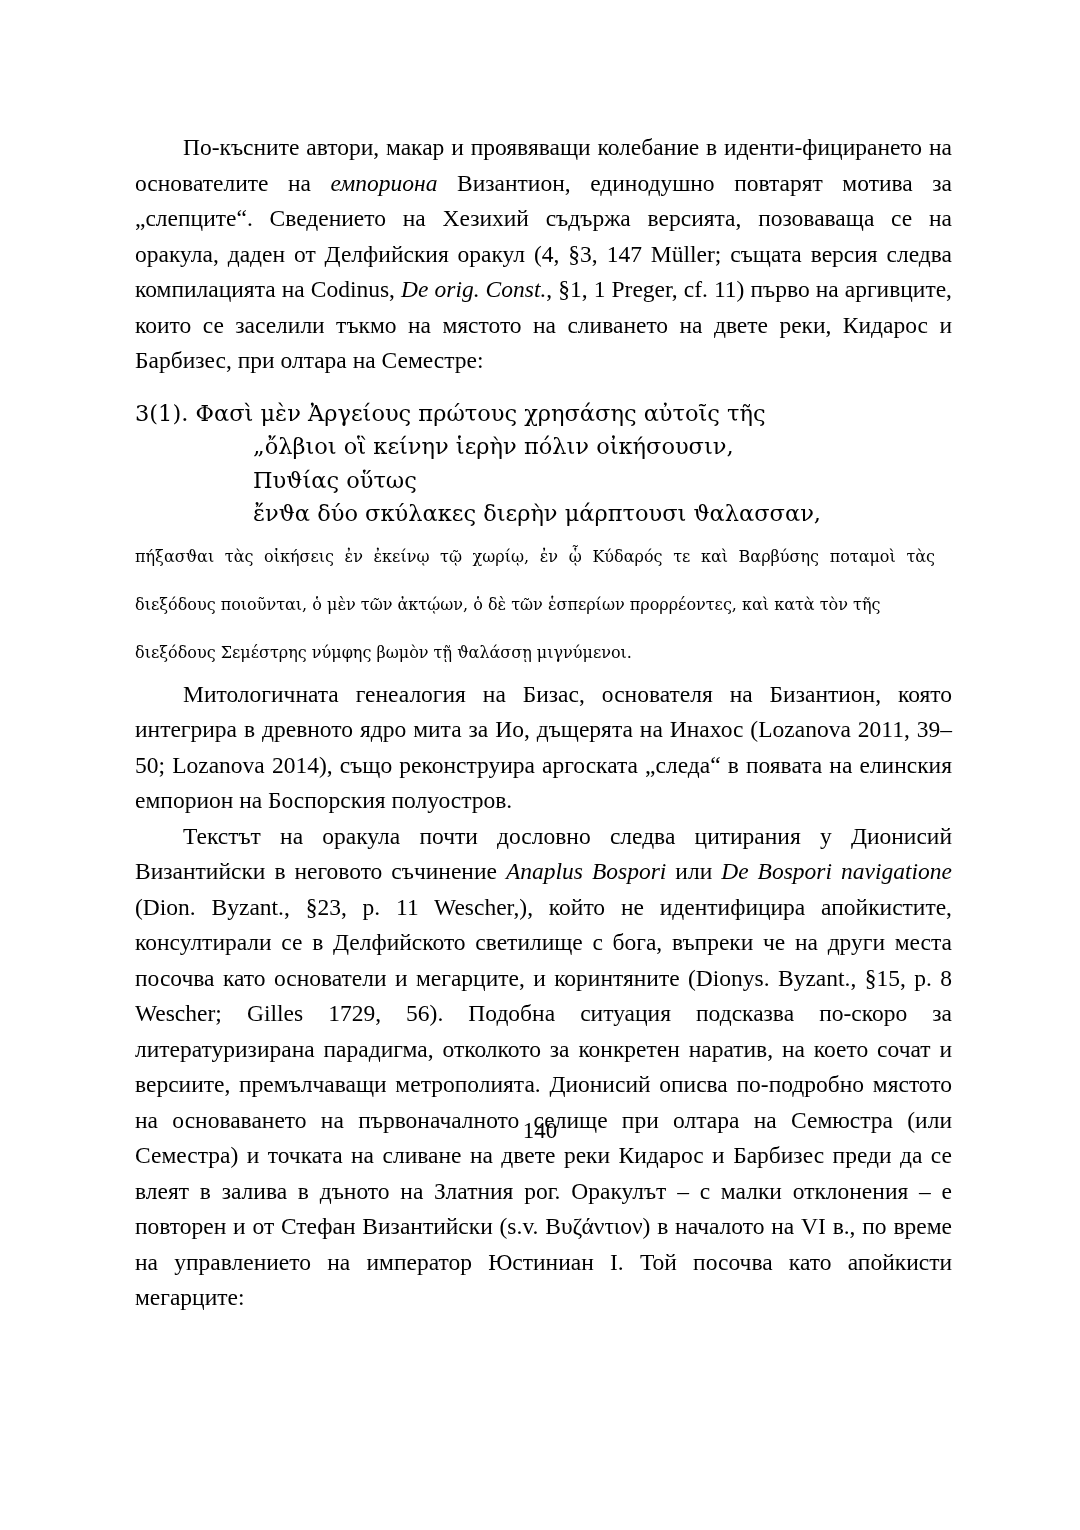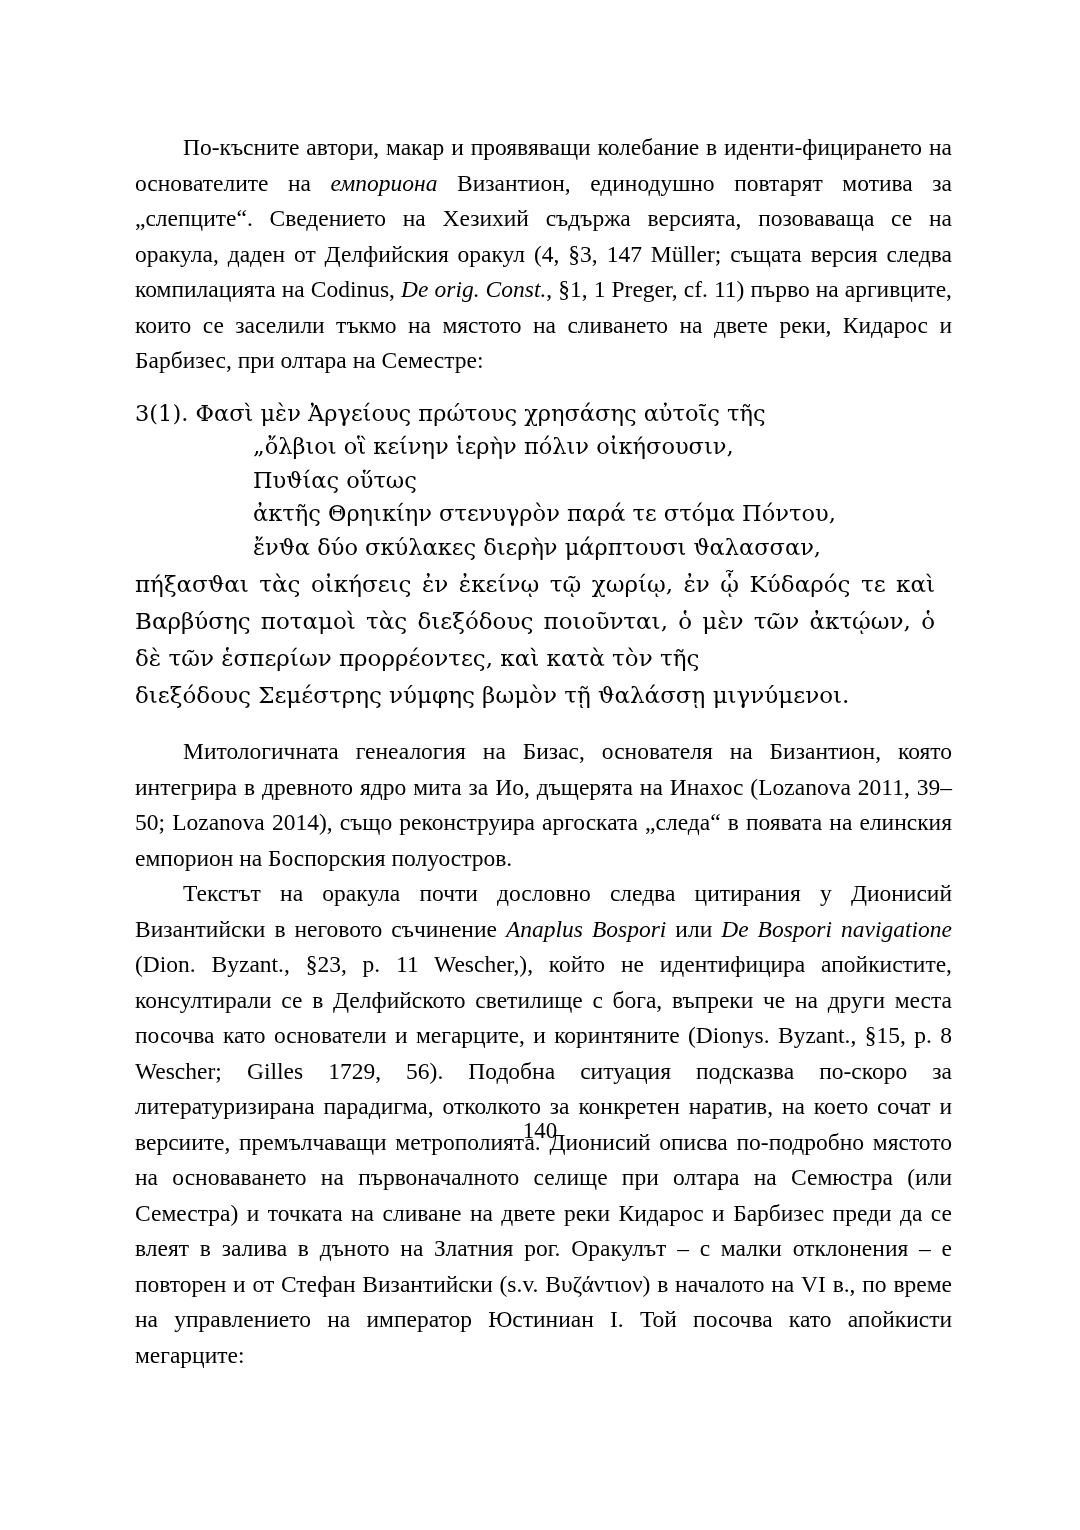--- a/index.html
+++ b/index.html
@@ -49,32 +49,31 @@
   }
   .q-first {
     padding-left: 70px;
     text-indent: -70px;
   }
   .q-ind {
     padding-left: 118px;
   }
   .greek-flow {
     font-family: "DejaVu Serif", "Liberation Serif", serif;
-    font-size: 23px;
-    line-height: 37px;
+    font-size: 16px;
+    line-height: 48px;
     text-align: justify;
     text-justify: inter-word;
     margin-top: 2px;
   }
   .greek-flow span.lastline {
     display: block;
     text-align: left;
   }
   .body-block {
-    margin-top: 20px;
   }
   .folio {
     position: absolute;
     left: 0;
     right: 0;
     bottom: 82px;
     text-align: center;
     font-size: 23px;
     font-family: "Liberation Serif", "DejaVu Serif", serif;
   }
@@ -83,21 +82,20 @@
 <body>
 
 <div class="page">
 
   <p class="para indent"><span>По-късните автори, макар и проявяващи колебание в иденти-фицирането на основателите на </span><span class="it">емпориона</span><span> Византион, единодушно повтарят мотива за „слепците“. Сведението на Хезихий съдържа версията, позоваваща се на оракула, даден от Делфийския оракул (4, §3, 147 Müller; същата версия следва компилацията на Codinus, </span><span class="it">De orig. Const.</span><span>, §1, 1 Preger, cf. 11) първо на аргивците, които се заселили тъкмо на мястото на сливането на двете реки, Кидарос и Барбизес, при олтара на Семестре:</span></p>
 
   <div class="quote-block">
     <div class="greek greek-line q-first">3(1). Φασὶ μὲν Ἀργείους πρώτους χρησάσης αὐτοῖς τῆς</div>
     <div class="greek greek-line q-ind">„ὄλβιοι οἳ κείνην ἱερὴν πόλιν οἰκήσουσιν,</div>
     <div class="greek greek-line q-ind">Πυϑίας οὕτως</div>
-    <div class="greek greek-line q-ind">ἀκτῆς Θρηικίην στενυγρὸν παρά τε στόμα Πόντου,</div>
     <div class="greek greek-line q-ind">ἔνϑα δύο σκύλακες διερὴν μάρπτουσι ϑαλασσαν,</div>
     <div class="greek-flow"><span>πήξασϑαι τὰς οἰκήσεις ἐν ἐκείνῳ τῷ χωρίῳ, ἐν ᾧ Κύδαρός τε καὶ Βαρβύσης ποταμοὶ τὰς διεξόδους ποιοῦνται, ὁ μὲν τῶν ἀκτῴων, ὁ δὲ τῶν ἑσπερίων προρρέοντες, καὶ κατὰ τὸν τῆς </span><span class="lastline">διεξόδους Σεμέστρης νύμφης βωμὸν τῇ ϑαλάσσῃ μιγνύμενοι.</span></div>
   </div>
 
   <div class="body-block">
     <p class="para indent">Митологичната генеалогия на Бизас, основателя на Бизантион, която интегрира в древното ядро мита за Ио, дъщерята на Инахос (Lozanova 2011, 39–50; Lozanova 2014), също реконструира аргоската „следа“ в появата на елинския емпорион на Боспорския полуостров.</p>
     <p class="para indent"><span>Текстът на оракула почти дословно следва цитирания у Дионисий Византийски в неговото съчинение </span><span class="it">Anaplus Bospori</span><span> или </span><span class="it">De Bospori navigatione</span><span> (Dion. Byzant., §23, p. 11 Wescher,), който не идентифицира апойкистите, консултирали се в Делфийското светилище с бога, въпреки че на други места посочва като основатели и мегарците, и коринтяните (Dionys. Byzant., §15, p. 8 Wescher; Gilles 1729, 56). Подобна ситуация подсказва по-скоро за литературизирана парадигма, отколкото за конкретен наратив, на което сочат и версиите, премълчаващи метрополията. Дионисий описва по-подробно мястото на основаването на първоначалното селище при олтара на Семюстра (или Семестра) и точката на сливане на двете реки Кидарос и Барбизес преди да се влеят в залива в дъното на Златния рог. Оракулът – с малки отклонения – е повторен и от Стефан Византийски (s.v. Βυζάντιον) в началото на VI в., по време на управлението на император Юстиниан I. Той посочва като апойкисти мегарците:</span></p>
   </div>
 
   <div class="folio">140</div>

